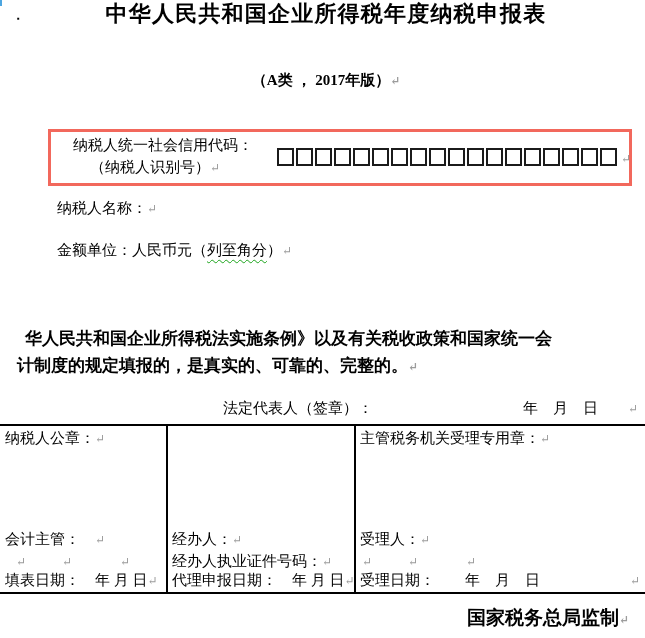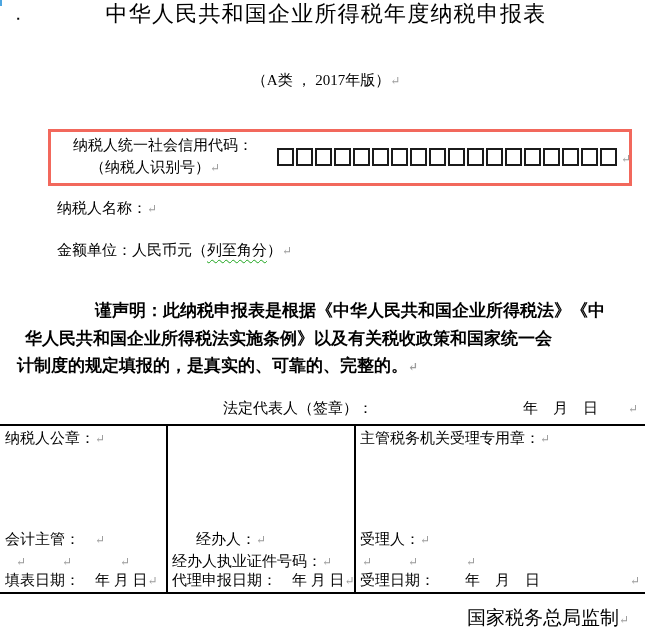--- a/index.html
+++ b/index.html
@@ -1,19 +1,19 @@
 <!DOCTYPE html>
 <html><head>
 <meta charset="utf-8">
 <style>
   html,body{margin:0;padding:0;background:#fff;}
   body{width:645px;height:638px;font-family:"Liberation Serif","DejaVu Serif",serif;color:#000;}
   #page{position:relative;width:645px;height:638px;overflow:hidden;background:#fff;}
   .line{position:absolute;white-space:pre;font-size:15px;line-height:18px;color:#000;}
-  .bold{font-weight:normal;margin-left:7px;}
+  .bold{font-weight:bold;margin-left:7px;}
   .center{left:0;right:0;text-align:center;}
   .pilcrow{color:#9c9c9c;font-size:12px;vertical-align:baseline;}
   .title{top:5px;font-size:22px;letter-spacing:1.2px;}
   .subtitle{top:71px;font-size:15px;}
   .stray-dot{position:absolute;left:17px;top:15px;font-size:8px;line-height:8px;color:#000;}
   .artifact-blue{position:absolute;left:0;top:0;width:2px;height:6px;background:#4da6e0;}
   .period{top:102px;left:57px;}
   .red-box{position:absolute;left:48px;top:129px;width:578px;height:51px;border:3px solid #f2685c;background:transparent;}
   .cc-label1{top:136px;left:73px;}
   .cc-label2{top:158px;left:90px;}
@@ -56,37 +56,36 @@
   <div class="line cc-label1"><span>纳税人统一社会信用代码：</span></div>
   <div class="line cc-label2"><span>（纳税人识别号）</span><span class="pilcrow">↵</span></div>
 
   <div class="code-row"><span class="code-box"></span><span class="code-box"></span><span class="code-box"></span><span class="code-box"></span><span class="code-box"></span><span class="code-box"></span><span class="code-box"></span><span class="code-box"></span><span class="code-box"></span><span class="code-box"></span><span class="code-box"></span><span class="code-box"></span><span class="code-box"></span><span class="code-box"></span><span class="code-box"></span><span class="code-box"></span><span class="code-box"></span><span class="code-box"></span></div>
   <div class="line code-pilcrow pilcrow">↵</div>
 
   <div class="line name-line"><span>纳税人名称：</span><span class="pilcrow">↵</span></div>
 
   <div class="line amount-line"><span>金额单位：人民币元（</span><span class="wavy">列至角分</span><span>）</span><span class="pilcrow">↵</span></div>
 
-  <div class="line decl decl1">谨声明：此纳税申报表是根据《中华人民共和国企业所得税法》《中</div>
   <div class="line decl decl2">华人民共和国企业所得税法实施条例》以及有关税收政策和国家统一会</div>
   <div class="line decl decl3"><span class="decl">计制度的规定填报的，是真实的、可靠的、完整的。</span><span class="pilcrow">↵</span></div>
 
   <div class="line legalrep"><span>法定代表人（签章）：　　　　　　　　　　年　月　日　　</span><span class="pilcrow">↵</span></div>
 
   <div class="hline h-top"></div>
   <div class="hline h-bottom"></div>
   <div class="vline v1"></div>
   <div class="vline v2"></div>
 
   <div class="line" style="left:5px;top:429px;"><span>纳税人公章：</span><span class="pilcrow">↵</span></div>
   <div class="line" style="left:5px;top:530px;"><span>会计主管：　</span><span class="pilcrow">↵</span></div>
   <div class="line marks-row" style="left:16px;top:553px;">↵　　　↵　　　　↵</div>
   <div class="line" style="left:5px;top:571px;"><span>填表日期：　年 月 日</span><span class="pilcrow">↵</span></div>
 
-  <div class="line" style="left:172px;top:530px;margin-left:24px;"><span>经办人：</span><span class="pilcrow">↵</span></div>
+  <div class="line" style="left:172px;top:530px;"><span>经办人：</span><span class="pilcrow">↵</span></div>
   <div class="line" style="left:172px;top:552px;"><span>经办人执业证件号码：</span><span class="pilcrow">↵</span></div>
   <div class="line" style="left:172px;top:571px;"><span>代理申报日期：　年 月 日</span><span class="pilcrow">↵</span></div>
 
   <div class="line" style="left:360px;top:429px;"><span>主管税务机关受理专用章：</span><span class="pilcrow">↵</span></div>
   <div class="line" style="left:360px;top:530px;"><span>受理人：</span><span class="pilcrow">↵</span></div>
   <div class="line marks-row" style="left:362px;top:553px;">↵　　　↵　　　　↵</div>
   <div class="line" style="left:360px;top:571px;"><span>受理日期：　　年　月　日　　　　　　</span><span class="pilcrow">↵</span></div>
 
   <div class="line bold footer"><span>国家税务总局监制</span><span class="pilcrow">↵</span></div>
 

